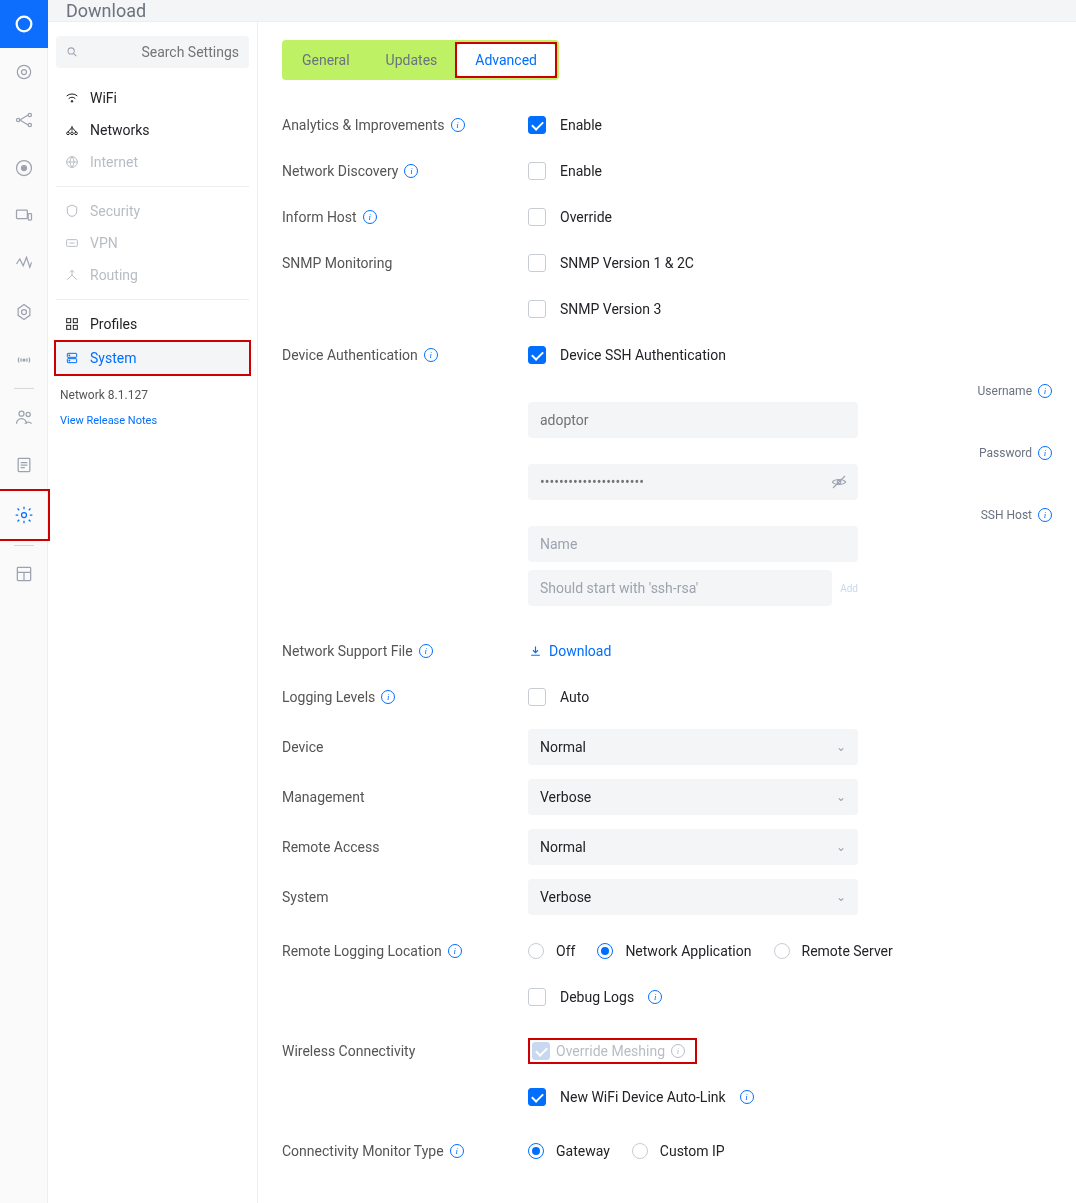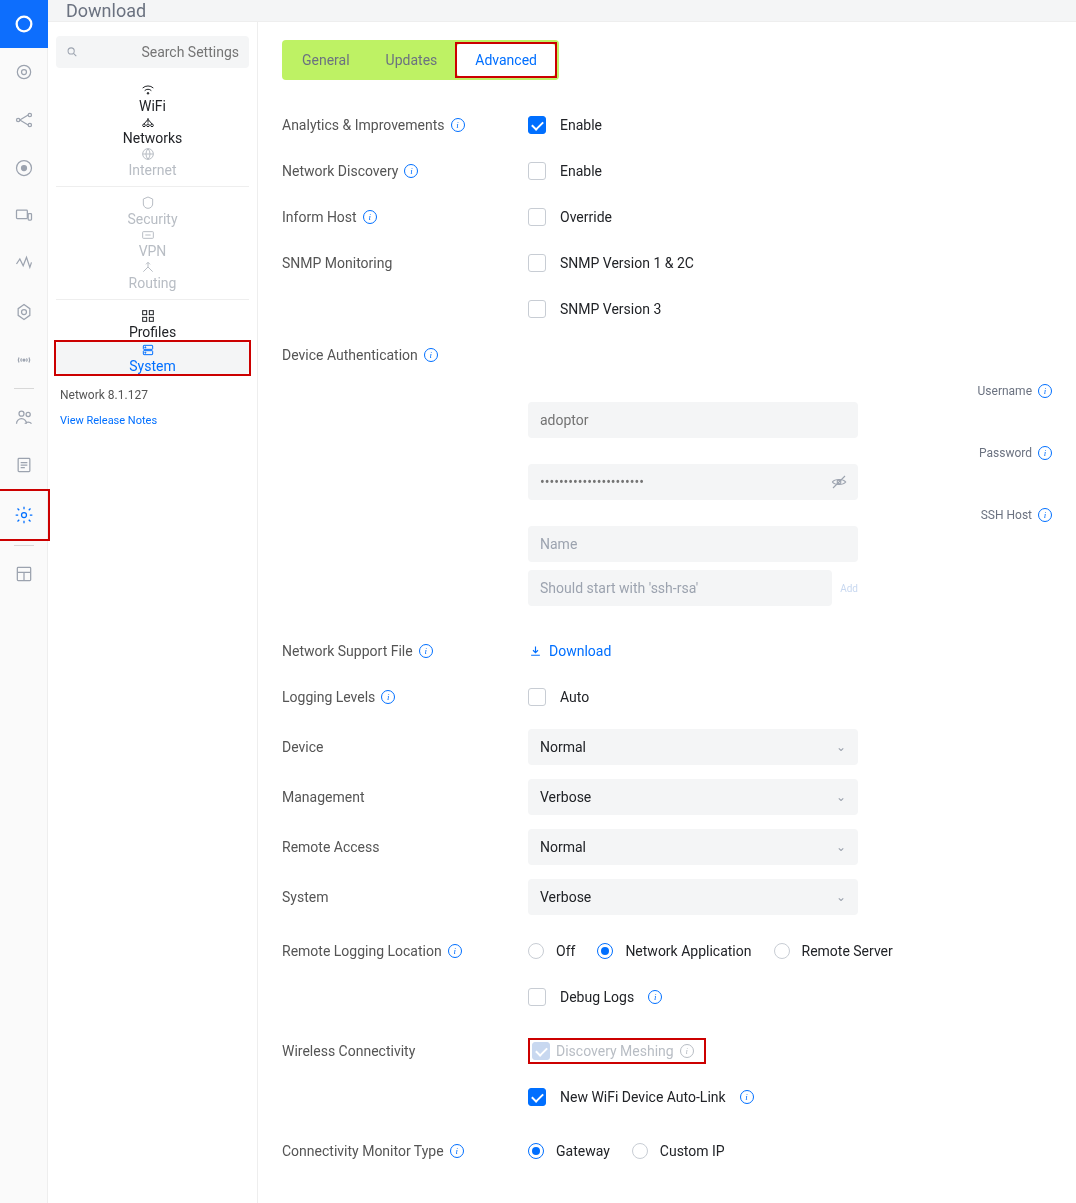--- a/index.html
+++ b/index.html
@@ -13,21 +13,21 @@
 .rail-item svg { width: 20px; height: 20px; stroke: currentColor; fill: none; stroke-width: 1.5; }
 .rail-sep { width: 20px; height: 1px; background: #d8d8d8; margin: 4px 0; }
 .rail-box { border: 2px solid #c00; }
 .content { flex: 1; display: flex; flex-direction: column; }
 .header { height: 48px; background: #f4f5f6; display: flex; align-items: center; padding-left: 18px; font-size: 18px; color: #6b7280; border-bottom: 1px solid #eee; }
 .body { flex: 1; display: flex; }
 .sidebar { width: 210px; border-right: 1px solid #eee; padding: 14px 8px 0 8px; }
 .search { background: #f4f5f6; border-radius: 4px; height: 32px; display: flex; align-items: center; padding: 0 10px; color: #9ca3af; margin-bottom: 14px; }
 .search svg { width: 14px; height: 14px; stroke: #9ca3af; fill: none; stroke-width: 2; margin-right: 8px; }
 .search input { border: none; background: transparent; outline: none; font-size: 14px; color: #555; width: 100%; text-align: right; }
-.side-item { height: 32px; display: flex; align-items: center; padding: 0 8px; color: #212327; cursor: pointer; border-radius: 4px; flex-direction: column; }
+.side-item { height: 32px; display: flex; align-items: center; padding: 0 8px; color: #212327; cursor: pointer; border-radius: 4px; }
 .side-item.dim { color: #b8bdc4; }
 .side-item.active { background: #f4f5f6; color: #006fff; }
 .side-item svg { width: 16px; height: 16px; margin-right: 10px; stroke: currentColor; fill: none; stroke-width: 1.5; }
 .side-sep { height: 1px; background: #eee; margin: 8px 0; }
 .side-box { border: 2px solid #c00; margin: 0 -2px; }
 .side-meta { font-size: 12px; color: #555; padding: 12px 4px 4px 4px; }
 .side-link { font-size: 11px; color: #006fff; padding: 8px 4px; cursor: pointer; }
 .main { flex: 1; padding: 18px 24px 40px 24px; overflow-y: auto; }
 .tabs { display: flex; gap: 0; background: #bef264; border-radius: 4px; padding: 2px; width: fit-content; margin-bottom: 24px; align-items: center; }
 .tab { padding: 8px 18px; color: #6b7280; cursor: pointer; border-radius: 3px; font-size: 14px; }
@@ -285,20 +285,24 @@
               <span class="chk"></span>
               <span class="chk-label">SNMP Version 3</span>
             </div>
         </div>
 
         <div class="row">
           <div class="row-label">
               <span>Device Authentication</span>
               <span class="info">i</span>
             </div>
+          <div class="row-body">
+              <span class="chk on"></span>
+              <span class="chk-label">Device SSH Authentication</span>
+            </div>
         </div>
 
         <div class="indent">
           <div class="field-label">
               <span>Username</span>
               <span class="info">i</span>
             </div>
           <input class="text-input" value="adoptor" style="">
           <div class="field-label">
               <span>Password</span>
@@ -407,21 +411,21 @@
               <span class="chk-label">Debug Logs</span>
               <span class="info">i</span>
             </div>
         </div>
 
         <div class="row" style="margin-top:12px">
           <div class="row-label">Wireless Connectivity</div>
           <div class="row-body">
             <span class="wc-box">
               <span class="chk dis on"></span>
-                <span class="chk-label dim">Discovery Meshing</span>
+                <span class="chk-label dim">Override Meshing</span>
                 <span class="info" style="border-color:#b8bdc4;color:#b8bdc4">i</span>
             </span>
           </div>
         </div>
         <div class="row">
           <div class="row-label"></div>
           <div class="row-body">
               <span class="chk on"></span>
               <span class="chk-label">New WiFi Device Auto-Link</span>
               <span class="info">i</span>

